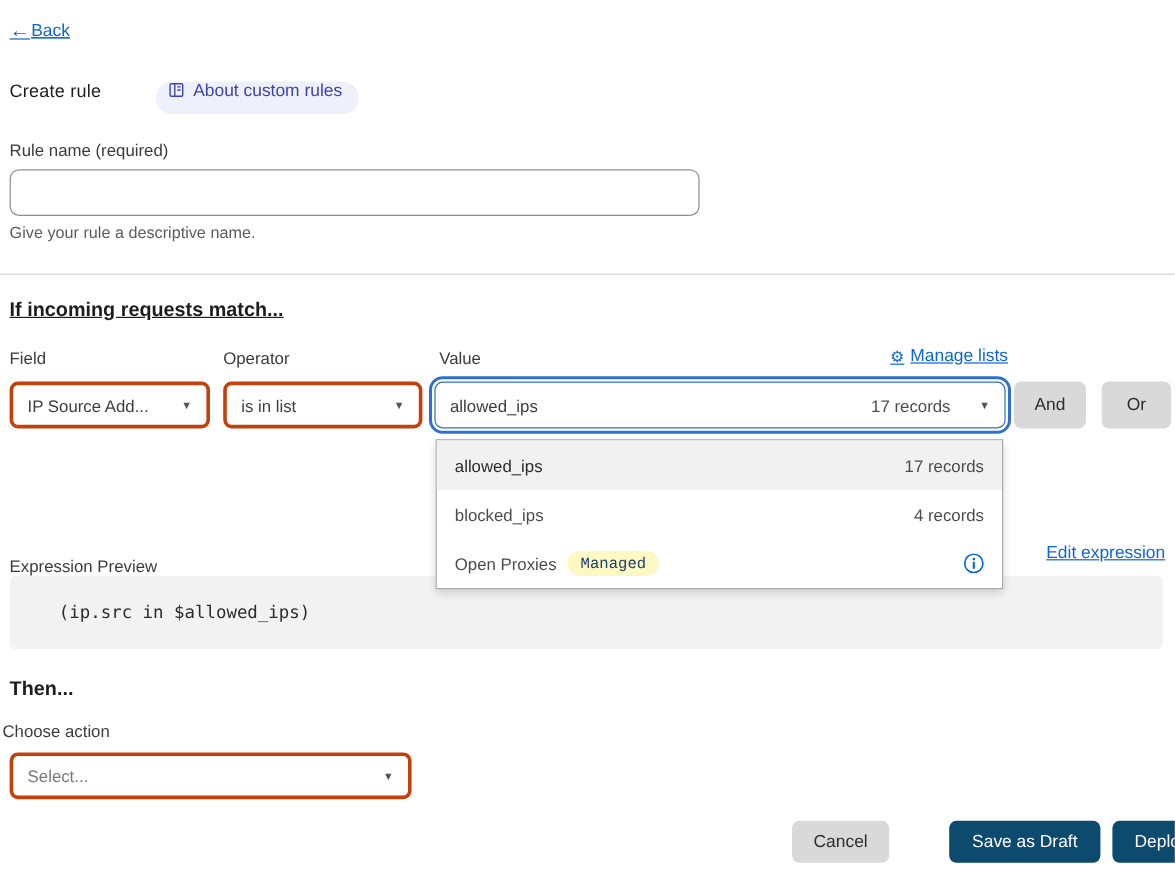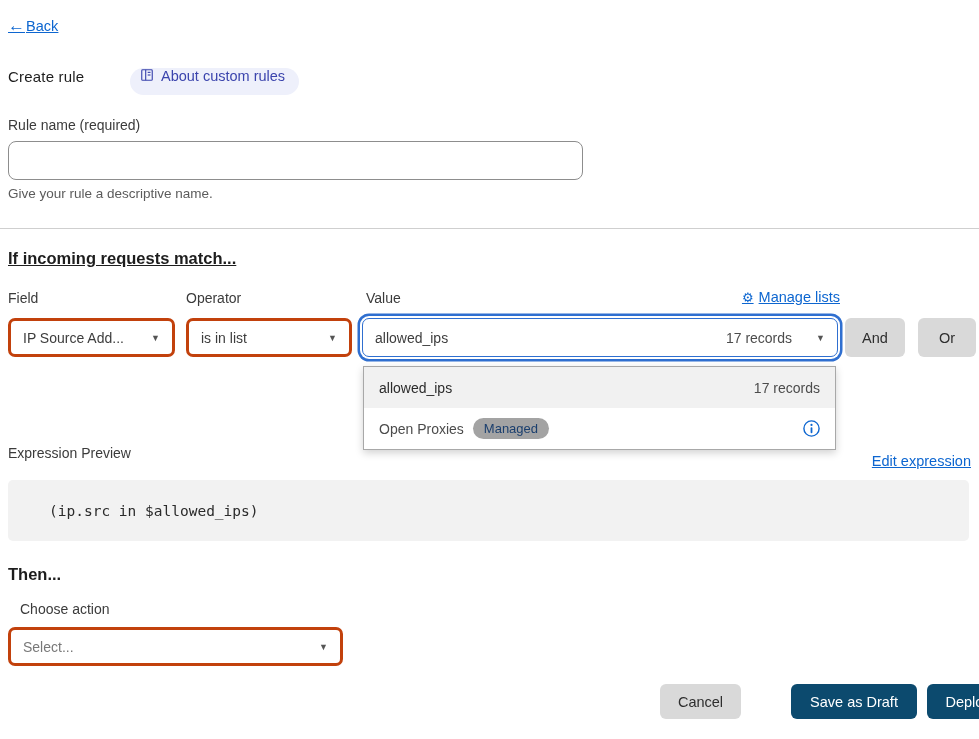--- a/index.html
+++ b/index.html
@@ -92,41 +92,41 @@
     box-shadow:0 3px 8px rgba(0,0,0,.18);
     z-index:10;
   }
   .dd-row {
     height:41px; display:flex; align-items:center;
     padding:0 15px; font-size:14px; color:#4c4c4c; cursor:pointer;
   }
   .dd-row.selected { background:#f1f1f1; color:#2b2b2b; }
   .dd-row .meta { margin-left:auto; color:#4c4c4c; }
   .managed-badge {
-    background:#a3a3a3; color:#1b3f6e; border-radius:11px;
-    font-size:13px; padding:3px 11px; margin-left:9px;
+    background:#fef9c3; color:#1b3f6e; border-radius:11px;
+    font-size:13px; padding:3px 11px; margin-left:9px;font-family:Liberation Mono, monospace;
   }
   .info-icon { margin-left:auto; width:17px; height:17px; display:block; }
 
   
-  .expr-label { left:8px; top:445px; }
+  .expr-label { left:8px; top:464px; }
   .edit-expression { top:453px; right:8px; }
   .expr-block {
     left:8px; top:480px; width:961px; height:61px;
     background:#f2f2f2; border-radius:5px;
     display:flex; align-items:center; padding:0 21px;
   }
   .expr-code {
     font-family:"DejaVu Sans Mono","Liberation Mono",monospace;
     font-size:14.5px; color:#2b2b2b;margin-left:20px;
   }
 
   
   .then-heading { left:8px; top:565px; }
-  .lbl-action { left:20px; top:601px; }
+  .lbl-action { left:2px; top:601px; }
 
   
   .btn-cancel { left:660px; top:684px; width:81px; height:35px; }
   .btn-save   { left:752px; top:684px; width:126px; height:35px; }
   .btn-deploy { left:888px; top:684px; width:82px; height:35px; }
 </style>
 </head>
 <body>
 
 <a class="abs back link" href="#">
@@ -184,20 +184,24 @@
 <label class="abs field-label expr-label">Expression Preview</label>
 <a class="abs link edit-expression" href="#">Edit expression</a>
 <div class="abs expr-block">
   <code class="expr-code">(ip.src in $allowed_ips)</code>
 </div>
 
 <div class="abs dropdown-panel">
   <div class="dd-row selected">
     <span>allowed_ips</span>
     <span class="meta">17 records</span>
+  </div>
+  <div class="dd-row">
+    <span>blocked_ips</span>
+    <span class="meta">4 records</span>
   </div>
   <div class="dd-row">
     <span>Open Proxies</span>
     <span class="managed-badge">Managed</span>
     <svg class="info-icon" viewBox="0 0 17 17">
       <circle cx="8.5" cy="8.5" r="7.6" fill="none" stroke="#0d66d0" stroke-width="1.4"></circle>
       <circle cx="8.5" cy="4.9" r="1.1" fill="#0d66d0"></circle>
       <rect x="7.6" y="7.2" width="1.8" height="6" rx="0.9" fill="#0d66d0"></rect>
     </svg>
   </div>

